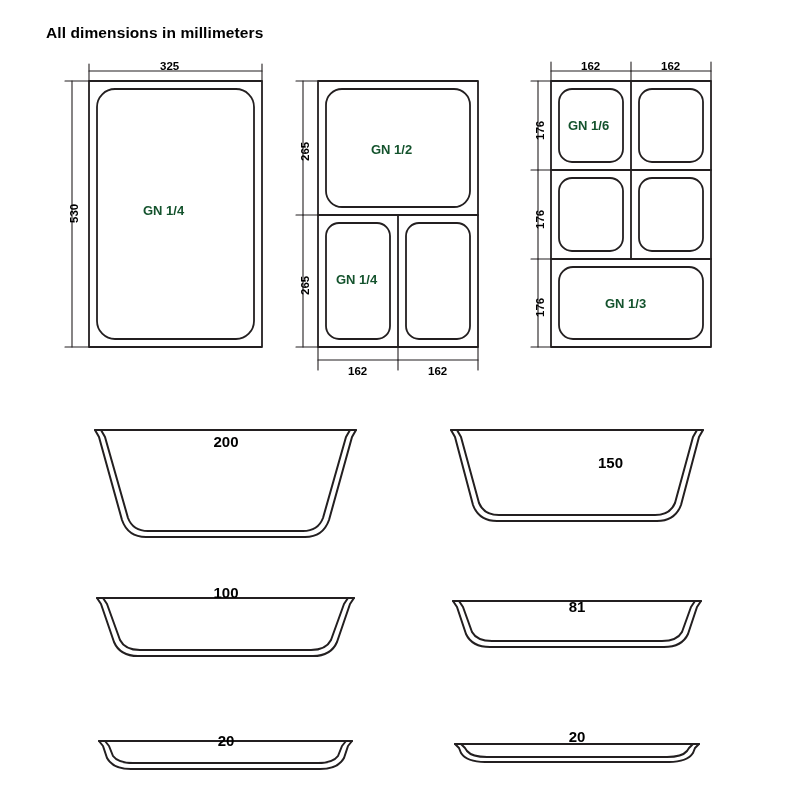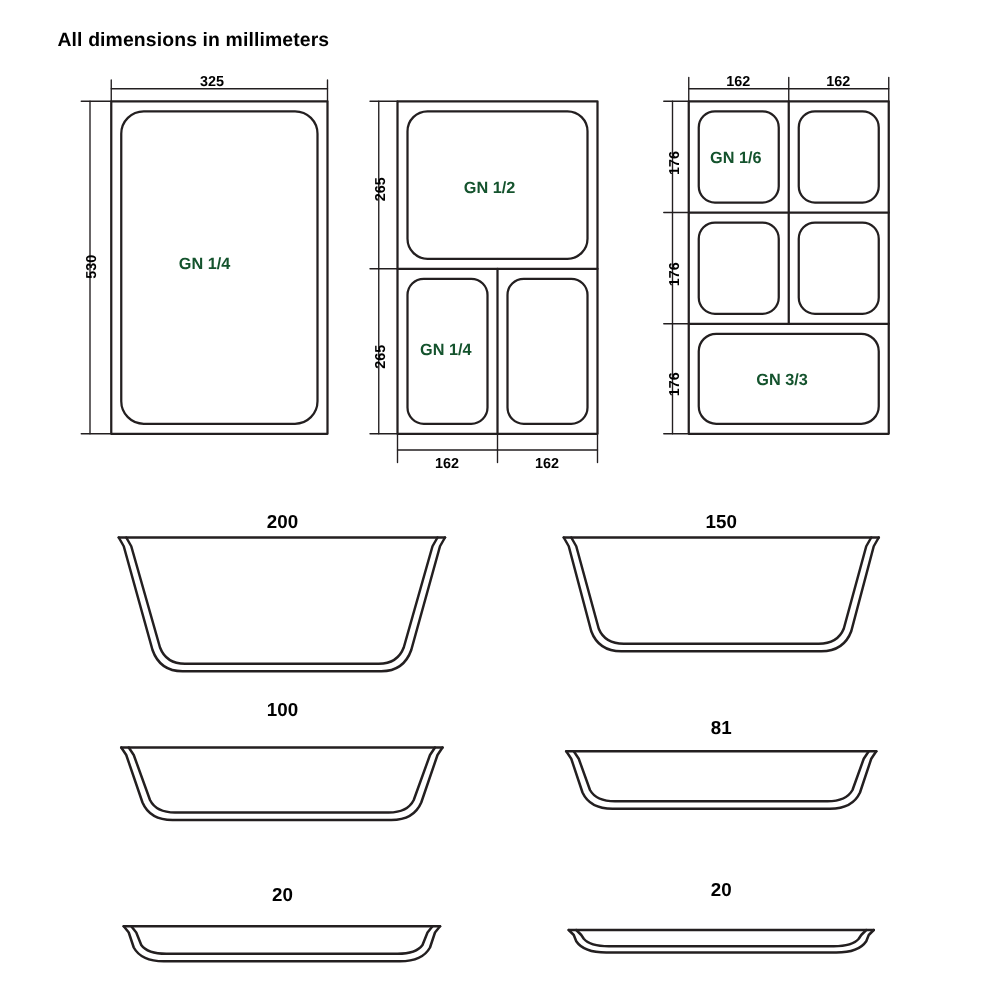--- a/index.html
+++ b/index.html
@@ -48,20 +48,21 @@
     color: #14532d;
     white-space: nowrap;
   }
   .panlbl {
     position: absolute;
     font-size: 15px;
     font-weight: bold;
     color: #000000;
     white-space: nowrap;
     text-align: center;
+    margin-top: 24px;
   }
 </style>
 </head>
 <body>
 
 <div class="title">All dimensions in millimeters</div>
 
 <svg id="canvas" viewBox="0 0 800 800">
 
   <g fill="none" stroke="#231f20" stroke-width="1.6" stroke-linejoin="round" stroke-linecap="round">
@@ -187,20 +188,20 @@
 <div class="lbl" style="left:428px; top:365px;">162</div>
 <div class="gnlbl" style="left:371px; top:142px;">GN 1/2</div>
 <div class="gnlbl" style="left:336px; top:272px;">GN 1/4</div>
 
 <div class="lbl" style="left:581px; top:60px;">162</div>
 <div class="lbl" style="left:661px; top:60px;">162</div>
 <div class="lbl vert" style="left:534px; top:140px;">176</div>
 <div class="lbl vert" style="left:534px; top:229px;">176</div>
 <div class="lbl vert" style="left:534px; top:317px;">176</div>
 <div class="gnlbl" style="left:568px; top:118px;">GN 1/6</div>
-<div class="gnlbl" style="left:605px; top:296px;">GN 3/3</div>
+<div class="gnlbl" style="left:605px; top:296px;">GN 1/3</div>
 
 <div class="panlbl" style="left:180px; top:409px; width:92px;">200</div>
-<div class="panlbl" style="left:531px; top:409px; width:92px;">150</div>
+<div class="panlbl" style="left:531px; top:430px; width:92px;text-align:right;">150</div>
 <div class="panlbl" style="left:180px; top:560px; width:92px;">100</div>
 <div class="panlbl" style="left:531px; top:574px; width:92px;">81</div>
 <div class="panlbl" style="left:180px; top:708px; width:92px;">20</div>
 <div class="panlbl" style="left:531px; top:704px; width:92px;">20</div>
 
 </body></html>

